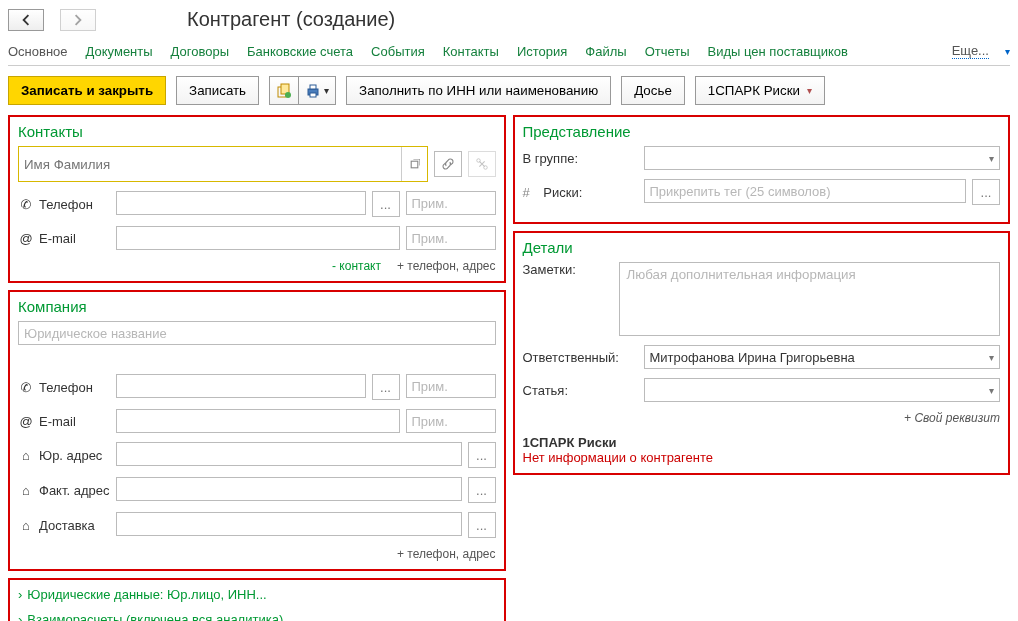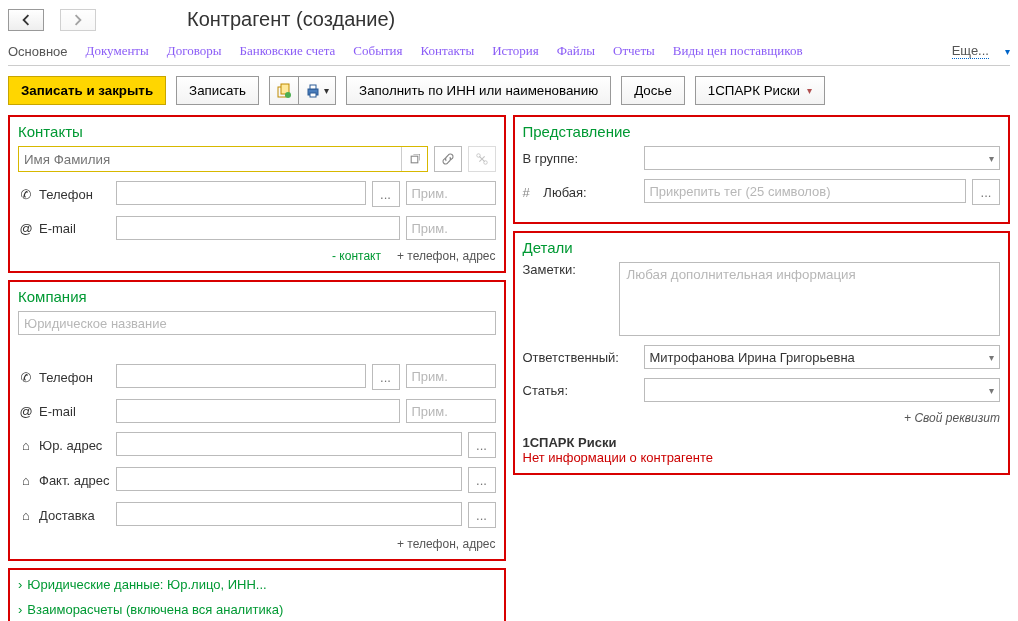--- a/index.html
+++ b/index.html
@@ -3,40 +3,40 @@
   <meta charset="utf-8">
   <style>
     * { box-sizing: border-box; margin: 0; padding: 0; }
     body { font-family: Arial, sans-serif; font-size: 13px; color: #333; background: #fff; width: 1018px; height: 621px; padding: 8px; }
     .topbar { display: flex; align-items: center; gap: 16px; margin-bottom: 12px; }
     .navbtn { width: 36px; height: 22px; border: 1px solid #999; background: linear-gradient(#fff,#eee); display:flex; align-items:center; justify-content:center; cursor:pointer; }
     .navbtn svg { width:12px; height:12px; }
     .title { font-size: 20px; color: #333; margin-left: 75px; }
     .tabbar { display:flex; gap: 18px; border-bottom: 1px solid #ccc; padding-bottom: 6px; margin-bottom: 10px; align-items:flex-end; }
     .tabbar span:first-child { color:#555; }
-    .tabbar a { color:#8b5cf6; text-decoration:none; cursor:pointer;font-family:Liberation Serif, serif; }
+    .tabbar a { color:#15803d; text-decoration:none; cursor:pointer; }
     .tabbar .more { margin-left:auto; color:#0064c8; display:flex; align-items:center; gap:16px; }
     .toolbar { display:flex; gap:10px; margin-bottom:10px; }
     .btn { border:1px solid #999; background:linear-gradient(#fff,#f3f3f3); padding:5px 12px; cursor:pointer; height:29px; display:flex; align-items:center; gap:4px; }
     .btn.primary { background:#ffd600; border-color:#c7a500; font-weight:bold; }
     .btn.drop::after { content:"▾"; font-size:10px; margin-left:3px; color:#b05050; }
     .iconbtn { border:1px solid #999; background:linear-gradient(#fff,#f3f3f3); padding:4px 6px; display:flex; align-items:center; height:29px; cursor:pointer; }
     .iconpair { display:flex; }
     .iconpair .iconbtn:first-child { border-right:none; }
     .cols { display:flex; gap:7px; }
     .col { flex:1; display:flex; flex-direction:column; gap:7px; }
     .panel { border:2px solid #d80000; padding:6px 8px 8px 8px; }
     .panel-title { color:#009933; font-size:15px; margin-bottom:6px; }
     .row { display:flex; align-items:center; gap:6px; margin-bottom:9px; }
     .lbl { width:92px; display:flex; align-items:center; gap:5px; }
     .lbl.wide { width:115px; }
     .icon { width:16px; display:inline-flex; justify-content:center; }
     input.text, .combo { border:1px solid #bbb; height:24px; padding:2px 5px; font-family:inherit; font-size:13px; }
     input.text::placeholder { color:#b7b7b7; }
-    .framed { border:1px solid #d7b800; display:flex; flex:1; height:26px; }
+    .framed { border:1px solid #d7b800; display:flex; flex:1; height:36px; }
     .framed input { border:none; flex:1; padding:2px 5px; outline:none; }
     .mini { border-left:1px solid #ccc; width:26px; display:flex; align-items:center; justify-content:center; cursor:pointer; }
     .sq { width:28px; height:26px; border:1px solid #bbb; display:flex; align-items:center; justify-content:center; cursor:pointer; color:#777; }
     .pair { display:flex; gap:6px; flex:1; }
     .pair .grow { flex:1; display:flex; }
     .pair .grow input { flex:1; min-width:0; }
     .links-r { display:flex; justify-content:flex-end; gap:16px; font-size:12px; }
     .links-r .rm { color:#009933; }
     .links-r .add, .addlink { color:#555; cursor:pointer; }
     .combo { display:flex; align-items:center; justify-content:space-between; flex:1; cursor:pointer; padding:2px 5px; }
@@ -258,21 +258,21 @@
     <div class="panel">
       <div class="panel-title">Представление</div>
       <div class="row">
         <div class="lbl wide">В группе:</div>
         <div class="combo">
             <span></span>
             <span class="car">▾</span>
           </div>
       </div>
       <div class="row">
-        <div class="lbl wide"><span style="color:#888">#</span>&nbsp;<span>Любая:</span></div>
+        <div class="lbl wide"><span style="color:#888">#</span>&nbsp;<span>Риски:</span></div>
         <div class="pair">
             <div class="grow">
               <input class="text" type="text" placeholder="Прикрепить тег (25 символов)" style="">
             </div>
             <div class="sq">...</div>
           </div>
       </div>
     </div>
 
     <div class="panel">

